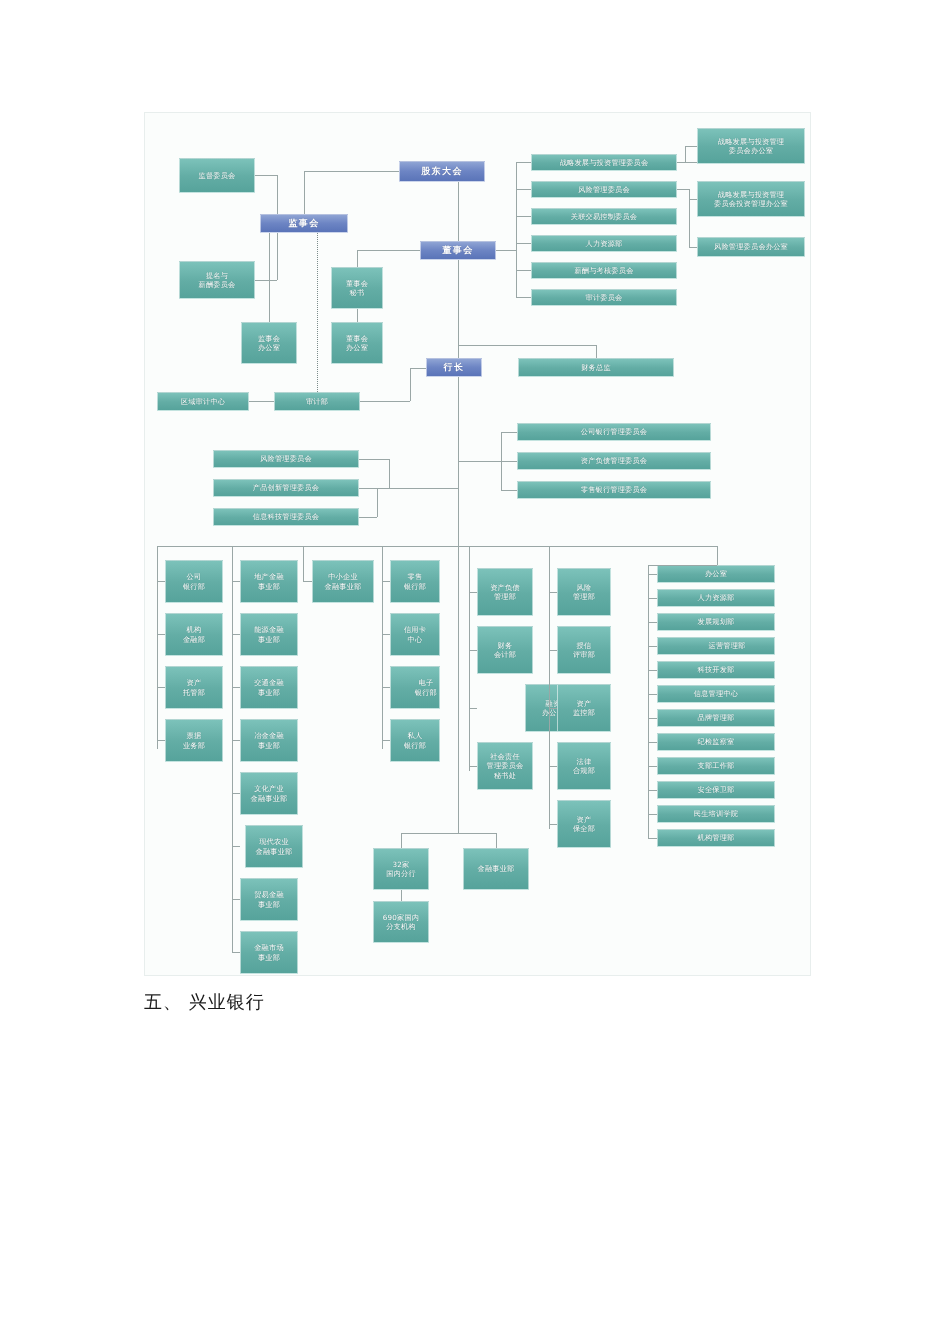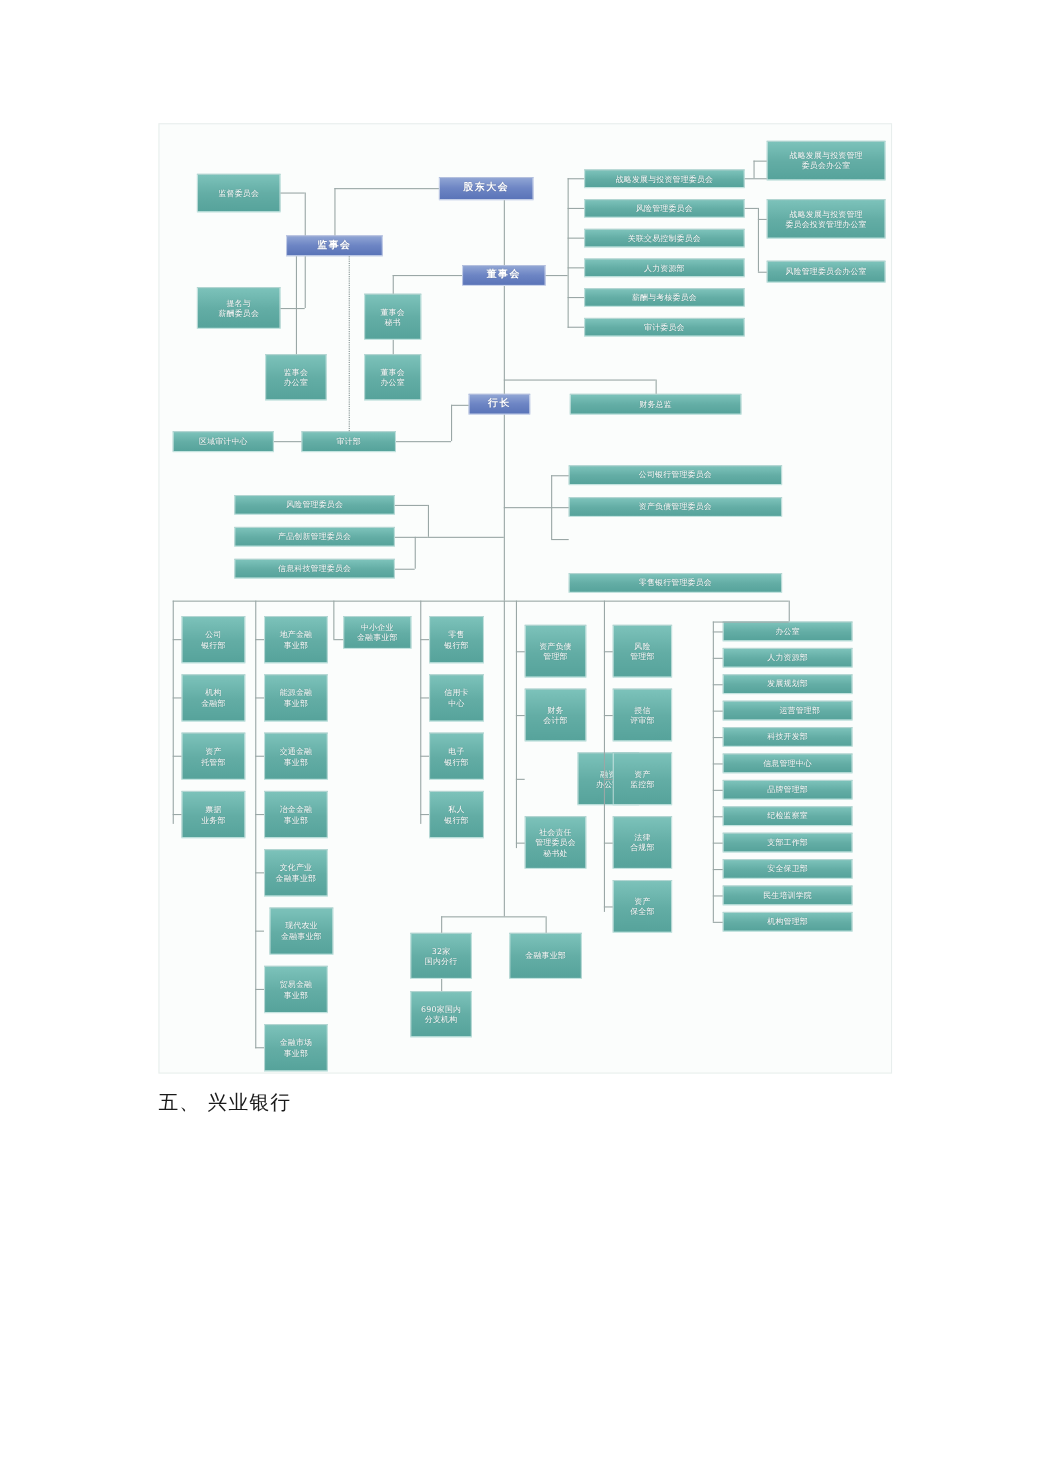--- a/index.html
+++ b/index.html
@@ -76,21 +76,21 @@
       <span>战略发展与投资管理<br>委员会投资管理办公室</span>
     </div>
     <div class="box teal" style="left:552px;top:124px;width:108px;height:20px;">风险管理委员会办公室</div>
 
     <div class="box teal" style="left:68px;top:337px;width:146px;height:18px;">风险管理委员会</div>
     <div class="box teal" style="left:68px;top:366px;width:146px;height:18px;">产品创新管理委员会</div>
     <div class="box teal" style="left:68px;top:395px;width:146px;height:18px;">信息科技管理委员会</div>
 
     <div class="box teal" style="left:372px;top:310px;width:194px;height:18px;">公司银行管理委员会</div>
     <div class="box teal" style="left:372px;top:339px;width:194px;height:18px;">资产负债管理委员会</div>
-    <div class="box teal" style="left:372px;top:368px;width:194px;height:18px;margin-top:40px;">零售银行管理委员会</div>
+    <div class="box teal" style="left:372px;top:368px;width:194px;height:18px;">零售银行管理委员会</div>
 
     <div class="box teal" style="left:20px;top:447px;width:58px;height:43px;">
       <span>公司<br>银行部</span>
       </div>
     <div class="box teal" style="left:20px;top:500px;width:58px;height:43px;">
       <span>机构<br>金融部</span>
       </div>
     <div class="box teal" style="left:20px;top:553px;width:58px;height:43px;">
       <span>资产<br>托管部</span>
       </div>
@@ -116,31 +116,31 @@
     <div class="box teal" style="left:100px;top:712px;width:58px;height:43px;">
       <span>现代农业<br>金融事业部</span>
       </div>
     <div class="box teal" style="left:95px;top:765px;width:58px;height:43px;">
       <span>贸易金融<br>事业部</span>
       </div>
     <div class="box teal" style="left:95px;top:818px;width:58px;height:43px;">
       <span>金融市场<br>事业部</span>
       </div>
 
-    <div class="box teal" style="left:167px;top:447px;width:62px;height:30px;">
+    <div class="box teal" style="left:167px;top:447px;width:62px;height:43px;">
       <span>中小企业<br>金融事业部</span>
       </div>
 
     <div class="box teal" style="left:245px;top:447px;width:50px;height:43px;">
       <span>零售<br>银行部</span>
       </div>
     <div class="box teal" style="left:245px;top:500px;width:50px;height:43px;">
       <span>信用卡<br>中心</span>
       </div>
-    <div class="box teal" style="left:245px;top:553px;width:50px;height:43px;">
+    <div class="box teal" style="left:245px;top:553px;width:50px;height:43px;justify-content:flex-end;">
       <span>电子<br>银行部</span>
       </div>
     <div class="box teal" style="left:245px;top:606px;width:50px;height:43px;">
       <span>私人<br>银行部</span>
       </div>
 
     <div class="box teal" style="left:332px;top:455px;width:56px;height:48px;">
       <span>资产负债<br>管理部</span>
       </div>
     <div class="box teal" style="left:332px;top:513px;width:56px;height:48px;">

